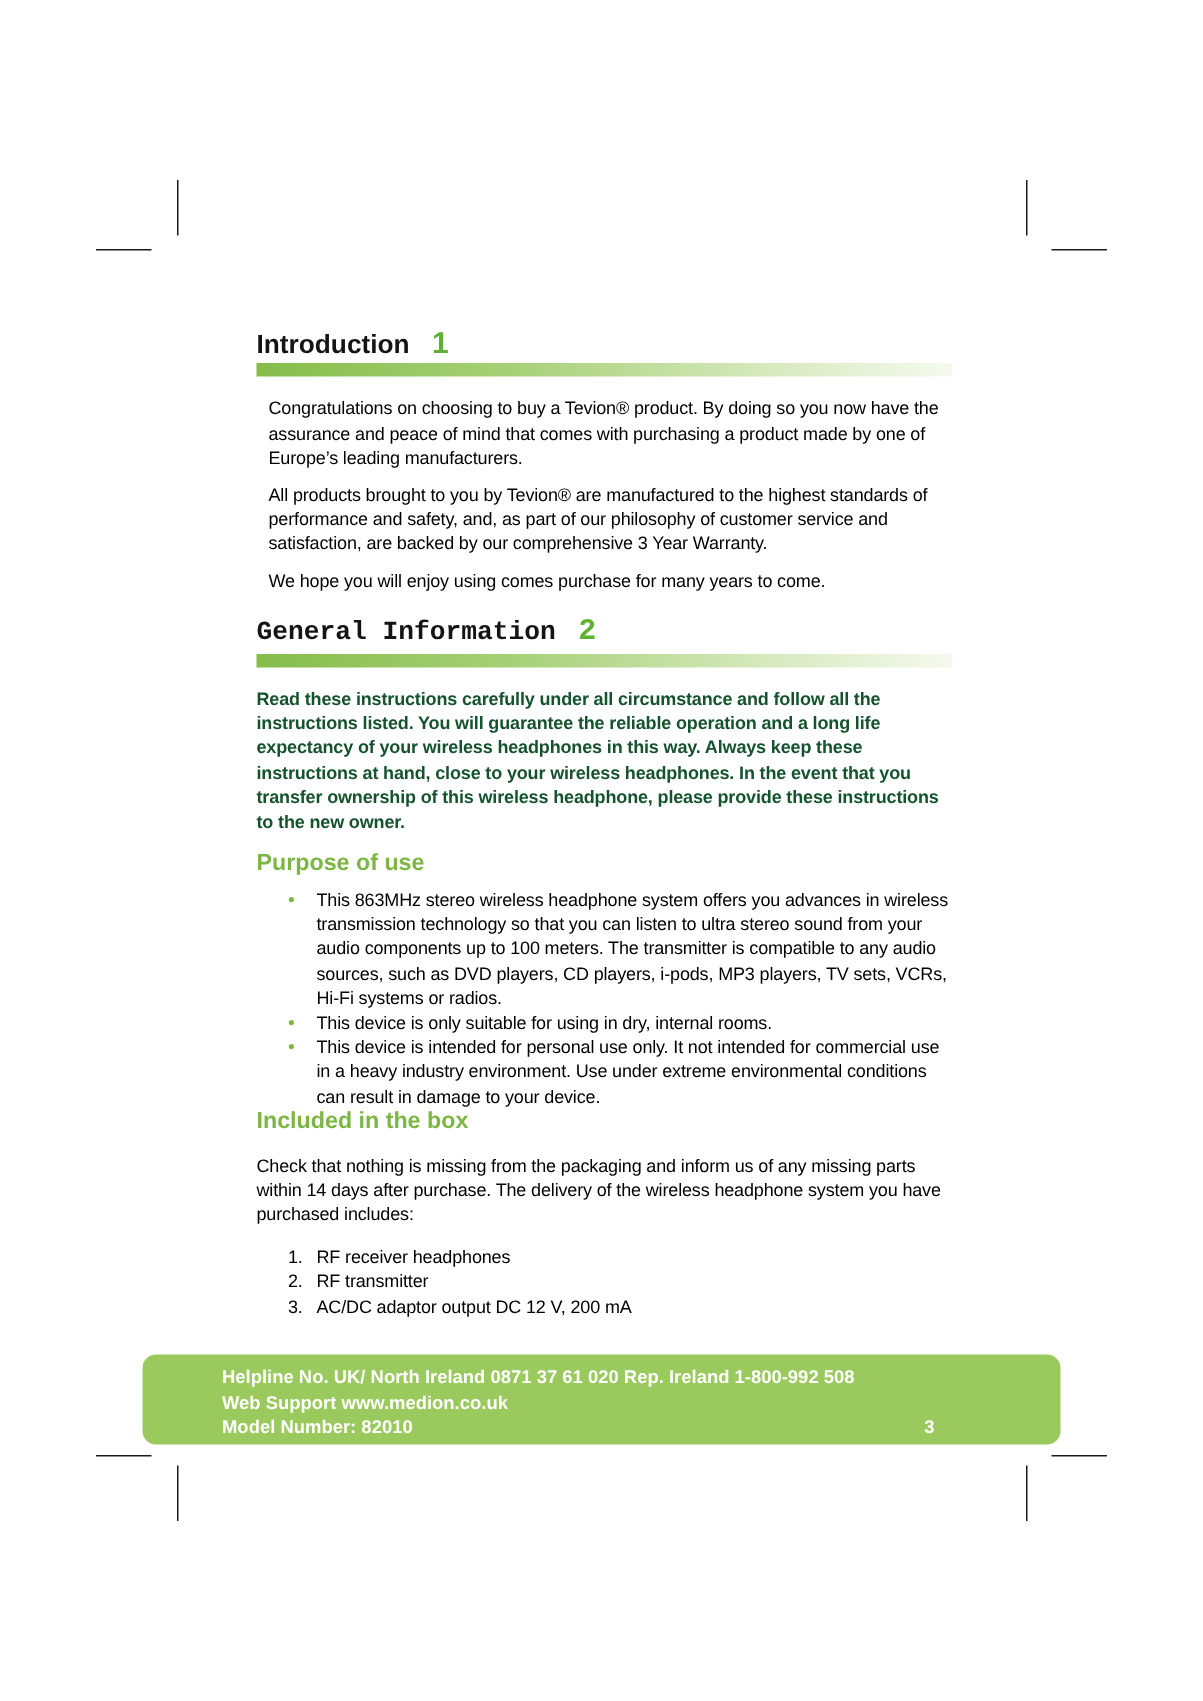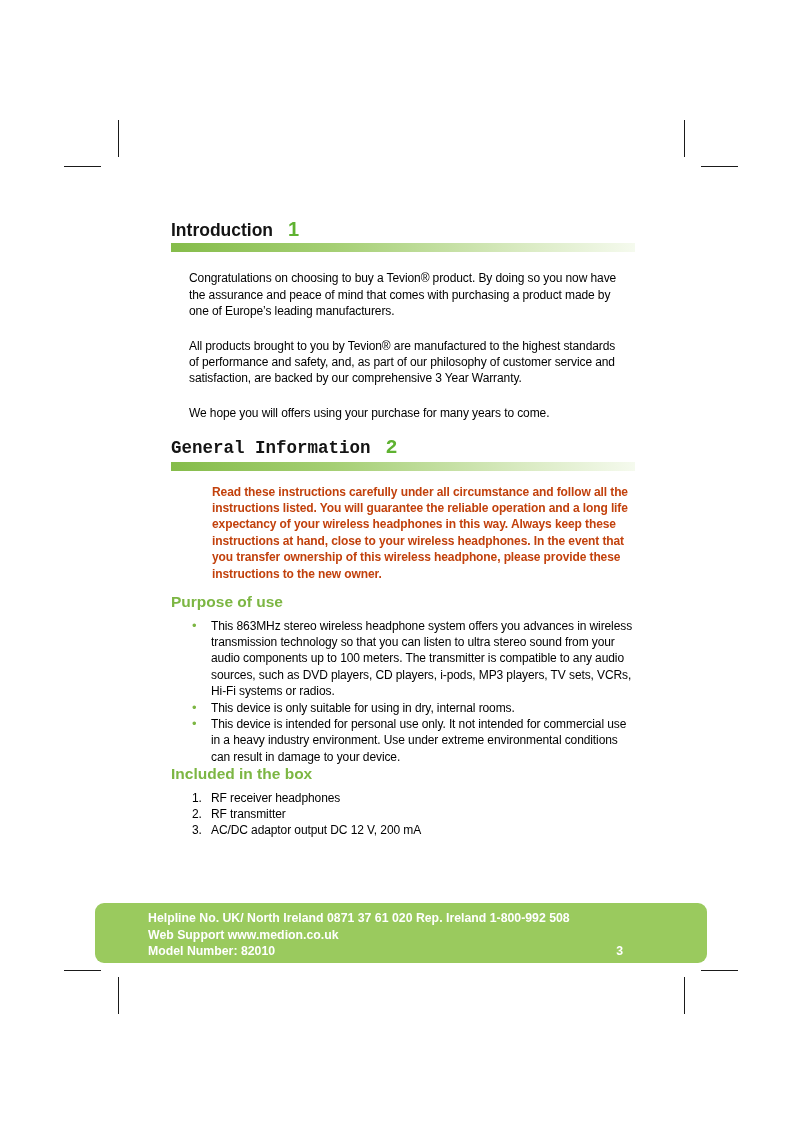--- a/index.html
+++ b/index.html
@@ -46,28 +46,27 @@
   .sec-num {
     font-size: 20px;
     font-weight: 800;
     color: #5fb231;
   }
   .bar {
     height: 9px;
     margin-top: 5px;
     background: linear-gradient(90deg, #85bc4a 0%, #a5cf74 35%, #dcecc6 78%, #f5faee 100%);
   }
-  .bodytext p { margin: 18px; }
+  .bodytext p { margin: 8px; }
   .bodytext { margin-top: 13px; }
   .gap-top { margin-top: 19px; font-family: Liberation Mono, monospace; }
   .notice {
     margin-top: 13px;
-    color: #c2410c;
+    color: #14532d;
     font-weight: 700;
-    margin-left: 41px;
   }
   .green-sub {
     margin: 1px 0 7px 0;
     color: #7cb643;
     font-weight: 700;
     font-size: 15.5px;
     letter-spacing: 0;
   }
   ul.bullets {
     list-style: none;
@@ -127,21 +126,21 @@
 
     <div class="sec-head">
       <h1 class="sec-title">Introduction</h1>
       <span class="sec-num">1</span>
     </div>
     <div class="bar"></div>
 
     <div class="bodytext">
       <p>Congratulations on choosing to buy a Tevion® product. By doing so you now have the assurance and peace of mind that comes with purchasing a product made by one of Europe’s leading manufacturers.</p>
       <p>All products brought to you by Tevion® are manufactured to the highest standards of performance and safety, and, as part of our philosophy of customer service and satisfaction, are backed by our comprehensive 3 Year Warranty.</p>
-      <p>We hope you will offers using your purchase for many years to come.</p>
+      <p>We hope you will enjoy using comes purchase for many years to come.</p>
     </div>
 
     <div class="sec-head gap-top">
       <h1 class="sec-title">General Information</h1>
       <span class="sec-num">2</span>
     </div>
     <div class="bar"></div>
 
     <p class="notice">Read these instructions carefully under all circumstance and follow all the instructions listed. You will guarantee the reliable operation and a long life expectancy of your wireless headphones in this way. Always keep these instructions at hand, close to your wireless headphones. In the event that you transfer ownership of this wireless headphone, please provide these instructions to the new owner.</p>
 
@@ -157,20 +156,21 @@
         <span>This device is only suitable for using in dry, internal rooms.</span>
       </li>
       <li>
         <span class="dot">•</span>
         <span>This device is intended for personal use only. It not intended for commercial use in a heavy industry environment. Use under extreme environmental conditions can result in damage to your device.</span>
       </li>
     </ul>
 
     <h2 class="green-sub">Included in the box</h2>
 
+    <p>Check that nothing is missing from the packaging and inform us of any missing parts within 14 days after purchase. The delivery of the wireless headphone system you have purchased includes:</p>
 
     <div class="num-list">
       <div class="num-row">
         <span class="num">1.</span>
         <span>RF receiver headphones</span>
       </div>
       <div class="num-row">
         <span class="num">2.</span>
         <span>RF transmitter</span>
       </div>

